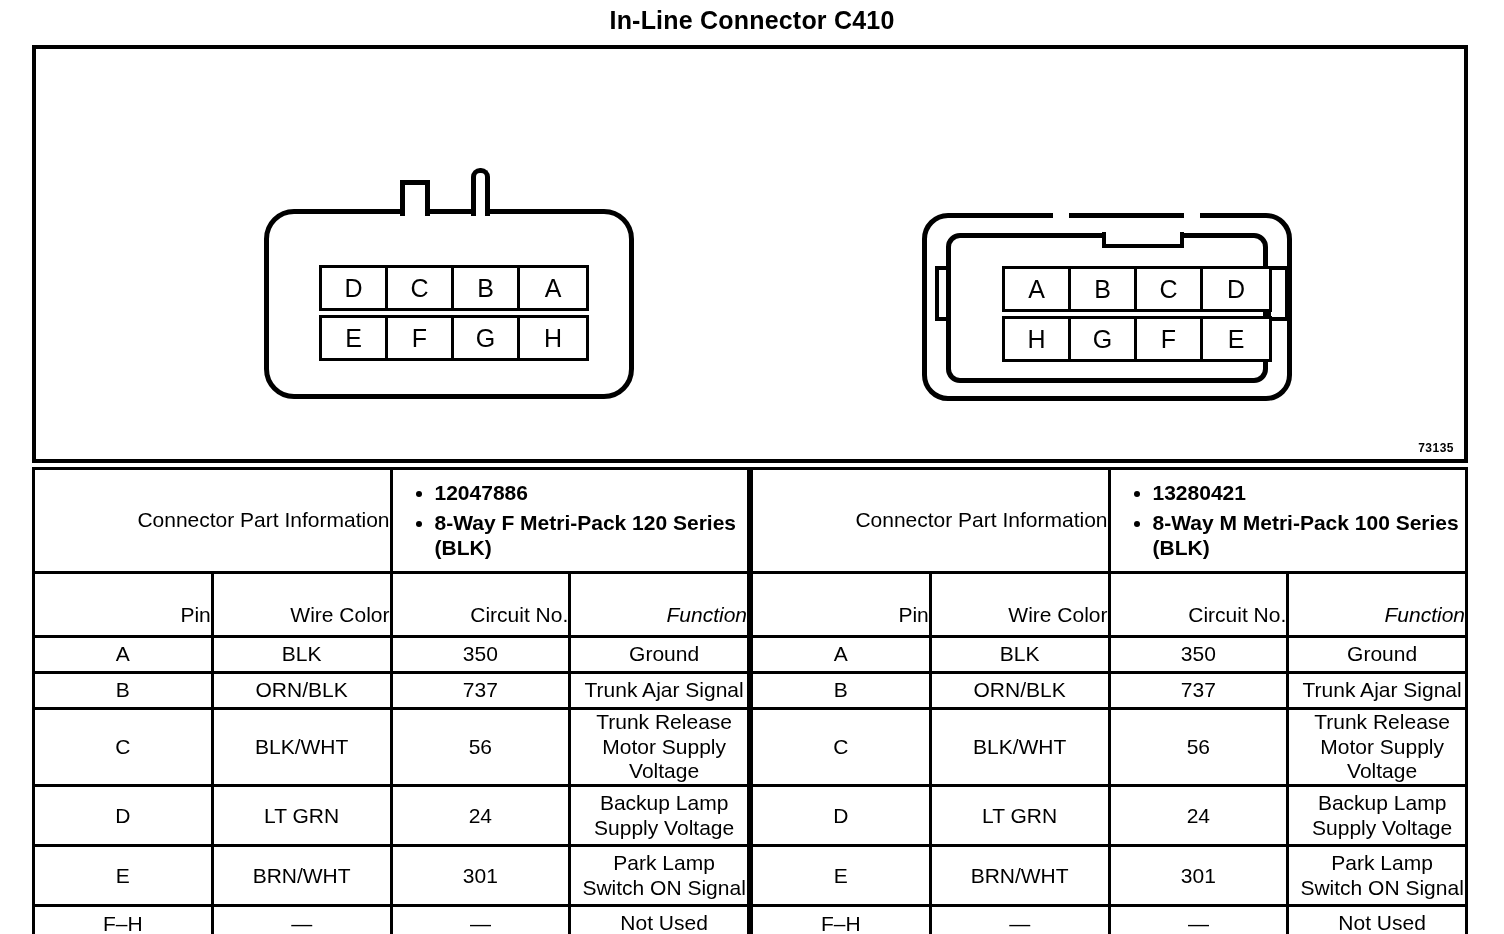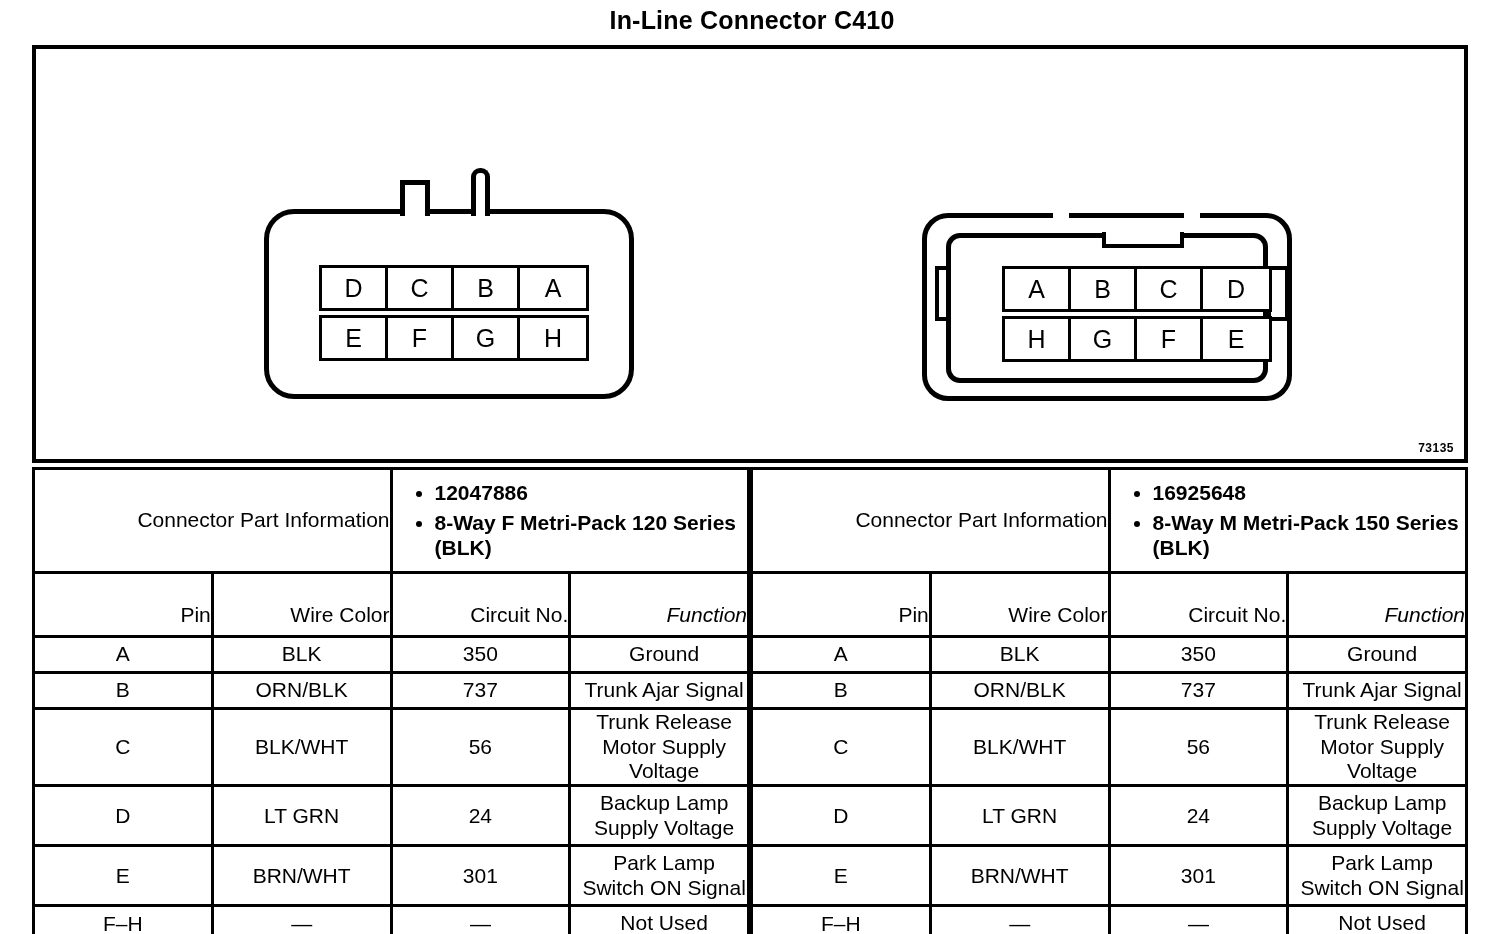--- a/index.html
+++ b/index.html
@@ -353,22 +353,22 @@
         </tr>
       </tbody>
     </table>
 
     <table class="pin-table">
       <tbody>
         <tr>
           <td class="cpi-label" colspan="2">Connector Part Information</td>
           <td class="cpi-value" colspan="2">
             <ul>
-              <li>16925648</li>
-              <li>8-Way M Metri-Pack 150 Series (BLK)</li>
+              <li>13280421</li>
+              <li>8-Way M Metri-Pack 100 Series (BLK)</li>
             </ul>
           </td>
         </tr>
         <tr>
           <th class="hdr c-pin">Pin</th>
           <th class="hdr c-color">Wire Color</th>
           <th class="hdr c-circ">Circuit No.</th>
           <th class="hdr hdr-fn c-func">Function</th>
         </tr>
         <tr class="r1">

